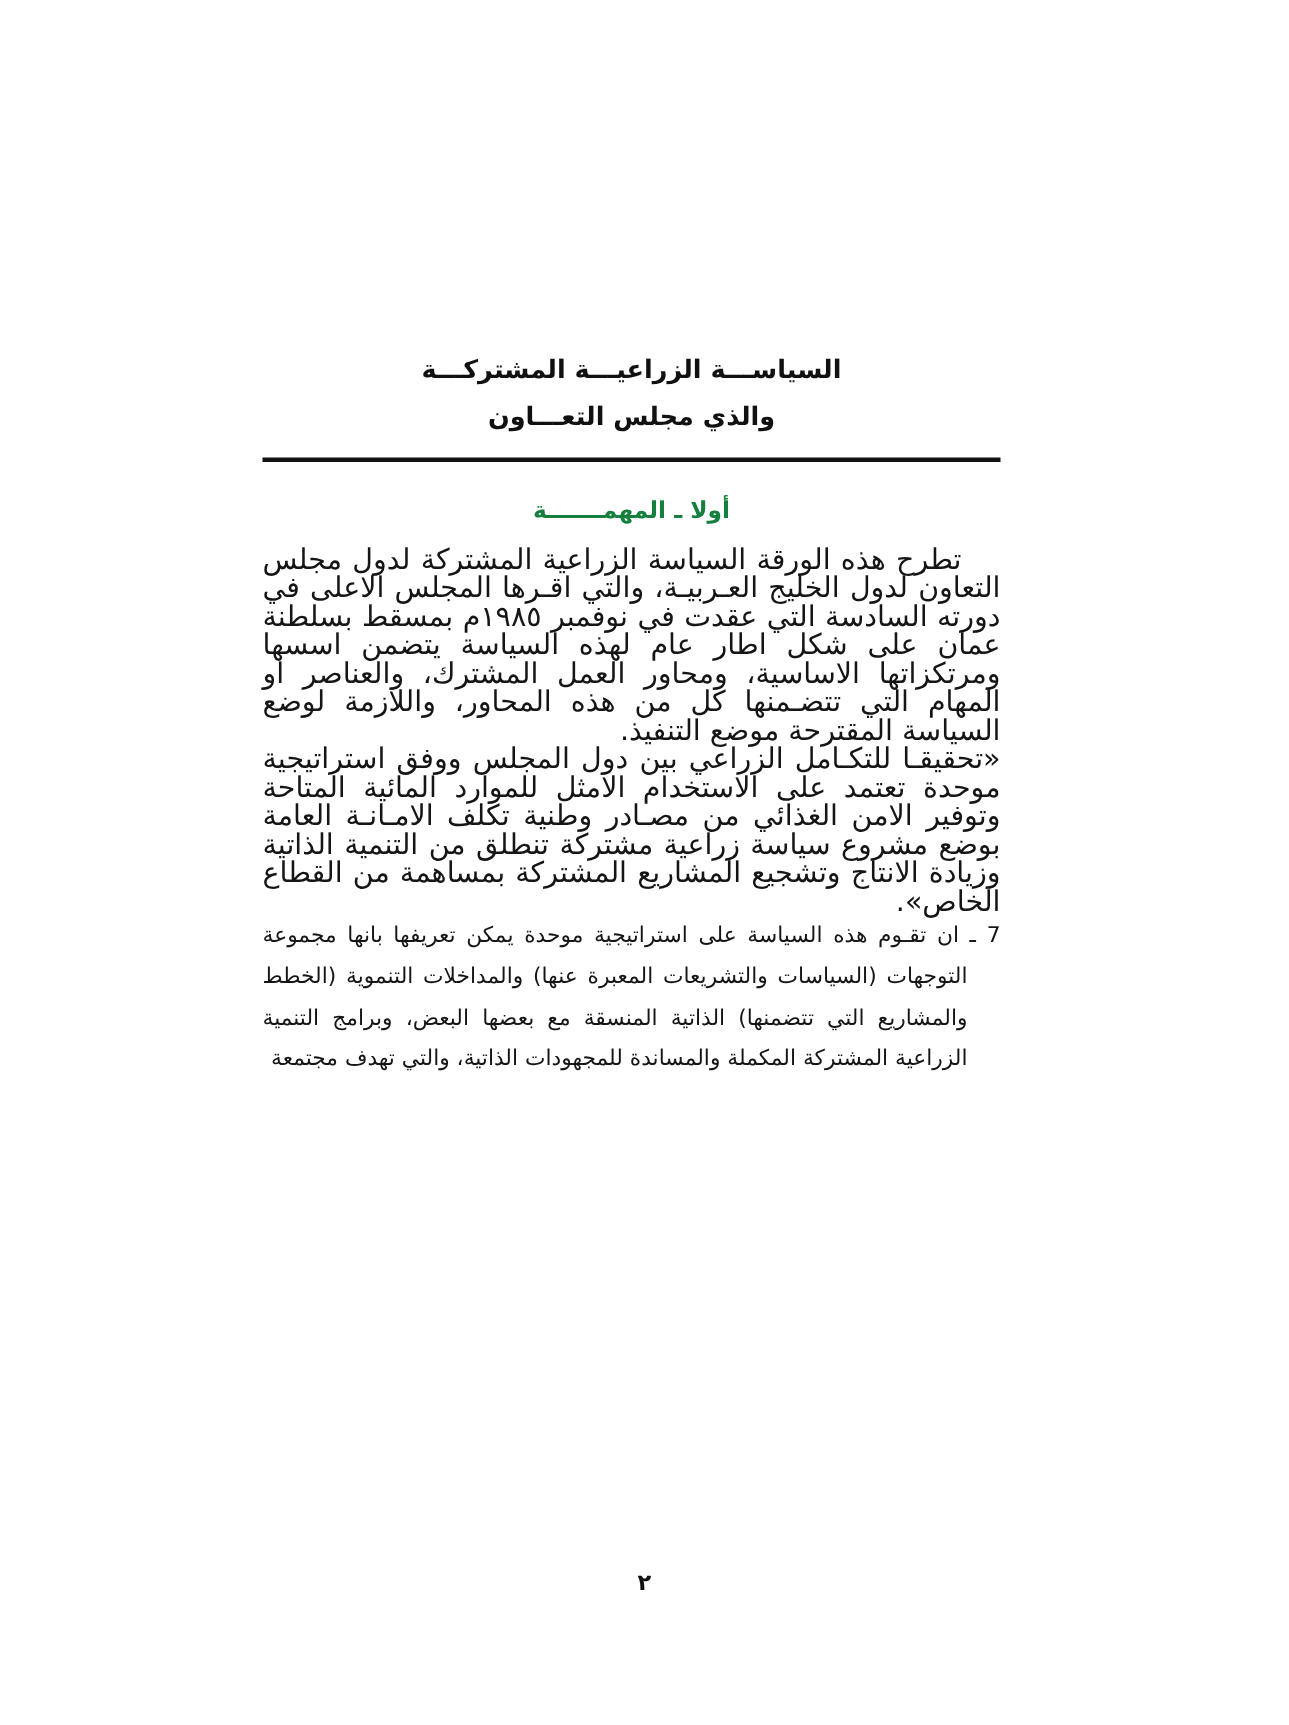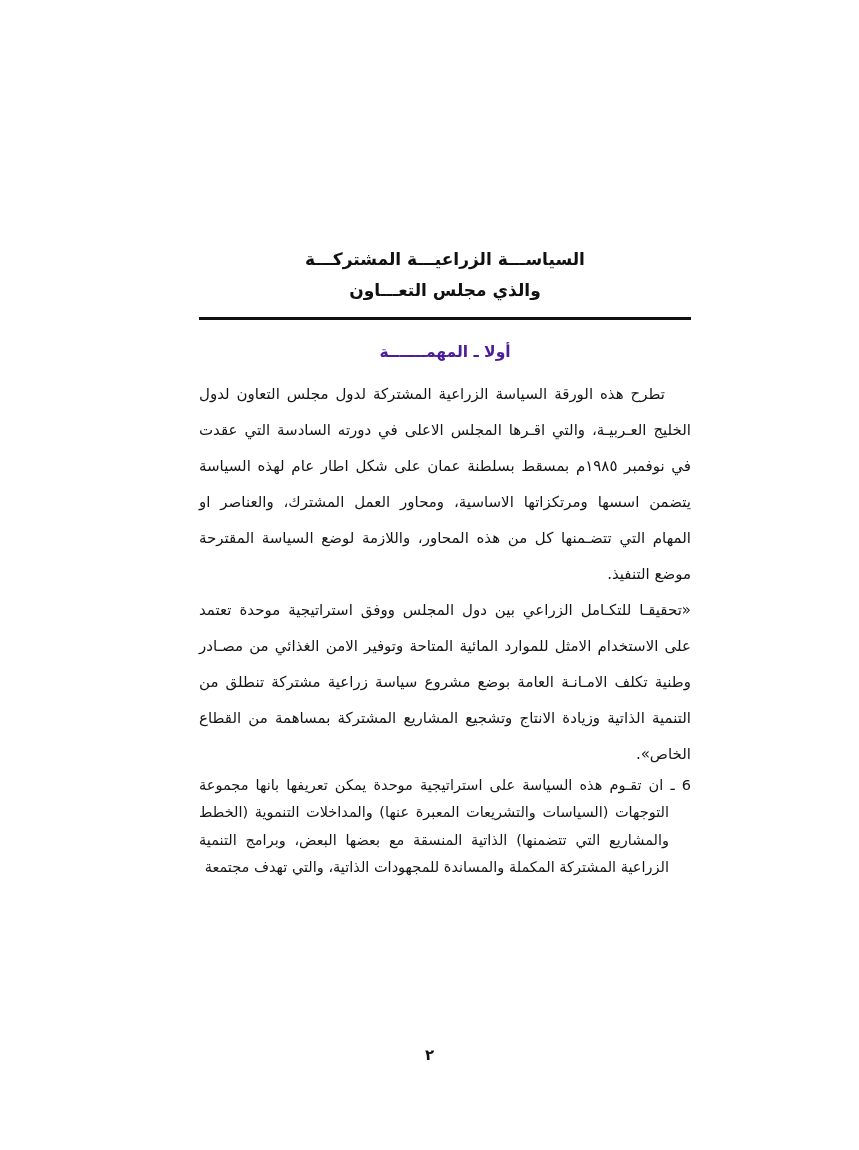--- a/index.html
+++ b/index.html
@@ -16,53 +16,52 @@
     color: #151515;
   }
   .page {
     position: absolute;
     inset: 0;
     background: #ffffff;
   }
   .content {
     position: absolute;
     top: 232px;
-    right: 168px;
+    right: 192px;
     width: 492px;
     direction: rtl;
-    margin-top: 12px;
   }
   .title-line {
     text-align: center;
     font-weight: bold;
     font-size: 17px;
     line-height: 31px;
     color: #111;
   }
   .title-rule {
     border: 0;
     height: 2.5px;
     background: #111;
     margin: 11px 0 0 0;
   }
   .section-heading {
     text-align: center;
     font-weight: bold;
     font-size: 15.5px;
     line-height: 24px;
     margin: 20px 0 12px 0;
-    color: #4c1d95;
+    color: #15803d;
   }
   .section-heading.second {
     margin-top: 28px;
     margin-bottom: 14px;
   }
   p.body-par {
-    font-size: 15px;
-    line-height: 36px;
+    font-size: 19px;
+    line-height: 19px;
     text-align: justify;
     margin: 0;
     text-indent: 26px;
   }
   p.body-par.no-indent {
     text-indent: 0;
   }
   p.list-item {
     font-size: 14.5px;
     line-height: 27.5px;
@@ -96,18 +95,18 @@
 
     <div class="section-heading">أولا ـ المهمـــــــة</div>
 
     <p class="body-par">تطرح هذه الورقة السياسة الزراعية المشتركة لدول مجلس التعاون لدول الخليج العـربيـة، والتي اقـرها المجلس الاعلى في دورته السادسة التي عقدت في نوفمبر ١٩٨٥م بمسقط بسلطنة عمان على شكل اطار عام لهذه السياسة يتضمن اسسها ومرتكزاتها الاساسية، ومحاور العمل المشترك، والعناصر او المهام التي تتضـمنها كل من هذه المحاور، واللازمة لوضع السياسة المقترحة موضع التنفيذ.</p>
 
 
     <p class="body-par no-indent">«تحقيقـا للتكـامل الزراعي بين دول المجلس ووفق استراتيجية موحدة تعتمد على الاستخدام الامثل للموارد المائية المتاحة وتوفير الامن الغذائي من مصـادر وطنية تكلف الامـانـة العامة بوضع مشروع سياسة زراعية مشتركة تنطلق من التنمية الذاتية وزيادة الانتاج وتشجيع المشاريع المشتركة بمساهمة من القطاع الخاص».</p>
 
 
 
-    <p class="list-item">6 ـ ان تقـوم هذه السياسة على استراتيجية موحدة يمكن تعريفها بانها مجموعة التوجهات (السياسات والتشريعات المعبرة عنها) والمداخلات التنموية (الخطط والمشاريع التي تتضمنها) الذاتية المنسقة مع بعضها البعض، وبرامج التنمية الزراعية المشتركة المكملة والمساندة للمجهودات الذاتية، والتي تهدف مجتمعة</p>
+    <p class="list-item">7 ـ ان تقـوم هذه السياسة على استراتيجية موحدة يمكن تعريفها بانها مجموعة التوجهات (السياسات والتشريعات المعبرة عنها) والمداخلات التنموية (الخطط والمشاريع التي تتضمنها) الذاتية المنسقة مع بعضها البعض، وبرامج التنمية الزراعية المشتركة المكملة والمساندة للمجهودات الذاتية، والتي تهدف مجتمعة</p>
 
   </div>
 
   <div class="page-number">٢</div>
 </div>
 
 </body></html>

